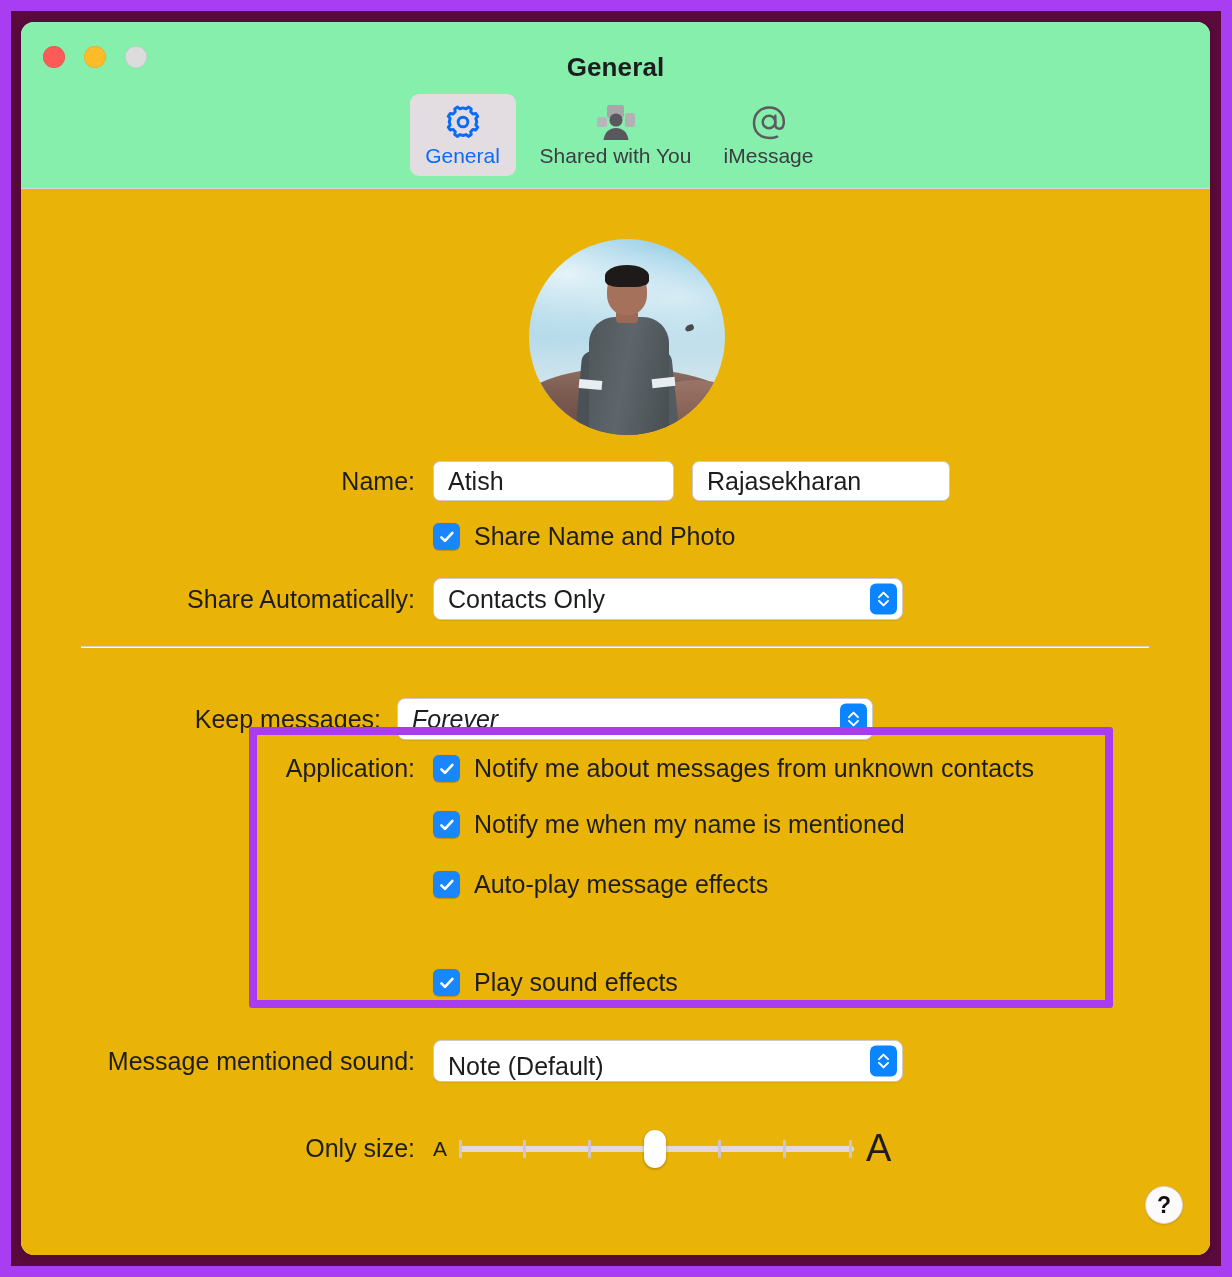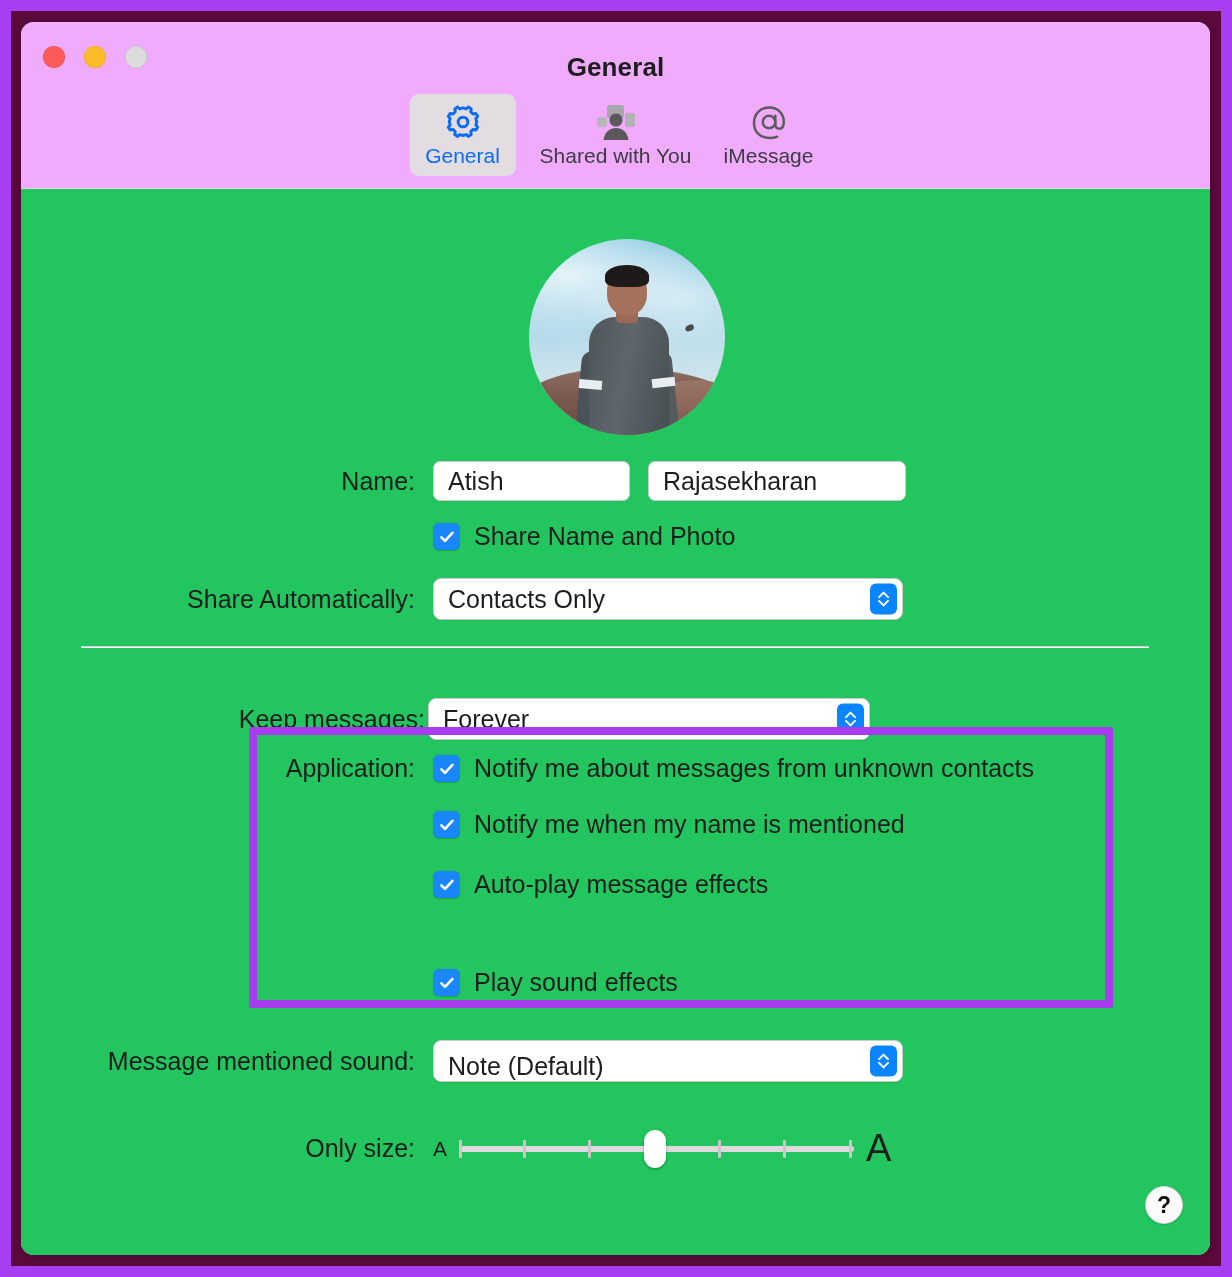--- a/index.html
+++ b/index.html
@@ -39,21 +39,21 @@
     background: #f2edf0;
     border-radius: 13px;
     overflow: hidden;
     box-shadow: 0 2px 10px rgba(0,0,0,0.18);
   }
 
   
   #titlebar {
     position: relative;
     height: 167px;
-    background: #f0abfc;
+    background: #86efac;
     border-bottom: 1px solid #dcd5da;
     padding-left: 44px;
   }
   #traffic-lights {
     position: absolute;
     left: 22px;
     top: 24px;
     display: flex;
     gap: 19px;
   }
@@ -102,21 +102,21 @@
     color: #3c3c41;
     white-space: nowrap;
   }
   .tab.selected .tab-label { color: #0a6cf5; }
   .tab.wide { width: 200px; }
 
   
   #content {
     position: relative;
     height: 1066px;
-    background: #22c55e;
+    background: #eab308;
   }
 
   
   #avatar {
     position: absolute;
     left: 508px;
     top: 50px;
     width: 196px;
     height: 196px;
     border-radius: 50%;
@@ -451,21 +451,21 @@
         <div class="body"></div>
         <div class="stripe-l"></div>
         <div class="stripe-r"></div>
         <div class="neck"></div>
         <div class="head"></div>
         <div class="hair"></div>
       </div>
 
       <div class="row" style="left:0; top:272px; width:100%;">
         <div class="field-label" style="width:412px; padding-right:18px;">Name:</div>
-        <div class="text-field" style="width:197px;">Atish</div>
+        <div class="text-field" style="width:241px;">Atish</div>
         <div class="text-field" style="width:258px; margin-left:18px;">Rajasekharan</div>
       </div>
 
       <div class="row" style="left:0; top:389px; width:100%;">
         <div class="field-label" style="width:412px; padding-right:18px;">Share Automatically:</div>
         <div class="popup" style="width:470px;">
           <span>Contacts Only</span>
           <span class="stepper">
             <svg width="15" height="19" viewBox="0 0 15 19">
               <path d="M3 7.6 L7.5 3.1 L12 7.6" fill="none" stroke="#fff" stroke-width="2" stroke-linecap="round" stroke-linejoin="round"></path>
@@ -483,22 +483,22 @@
                 <path d="M3.4 9.3 L7.0 12.9 L14.4 4.9" fill="none" stroke="#fff" stroke-width="2.6" stroke-linecap="round" stroke-linejoin="round"></path>
               </svg>
           </div>
           <div class="cb-label">Share Name and Photo</div>
         </div>
       </div>
 
       <div id="separator"></div>
 
       <div class="row" style="left:0; top:509px; width:100%;">
-        <div class="field-label" style="width:407px; padding-right:3px;">Keep messages:</div>
-        <div class="popup" style="width:442px;">
+        <div class="field-label" style="width:376px; padding-right:16px;">Keep messages:</div>
+        <div class="popup" style="width:476px;font-style:italic;">
           <span>Forever</span>
           <span class="stepper">
             <svg width="15" height="19" viewBox="0 0 15 19">
               <path d="M3 7.6 L7.5 3.1 L12 7.6" fill="none" stroke="#fff" stroke-width="2" stroke-linecap="round" stroke-linejoin="round"></path>
               <path d="M3 11.4 L7.5 15.9 L12 11.4" fill="none" stroke="#fff" stroke-width="2" stroke-linecap="round" stroke-linejoin="round"></path>
             </svg>
           </span>
         </div>
       </div>
 

